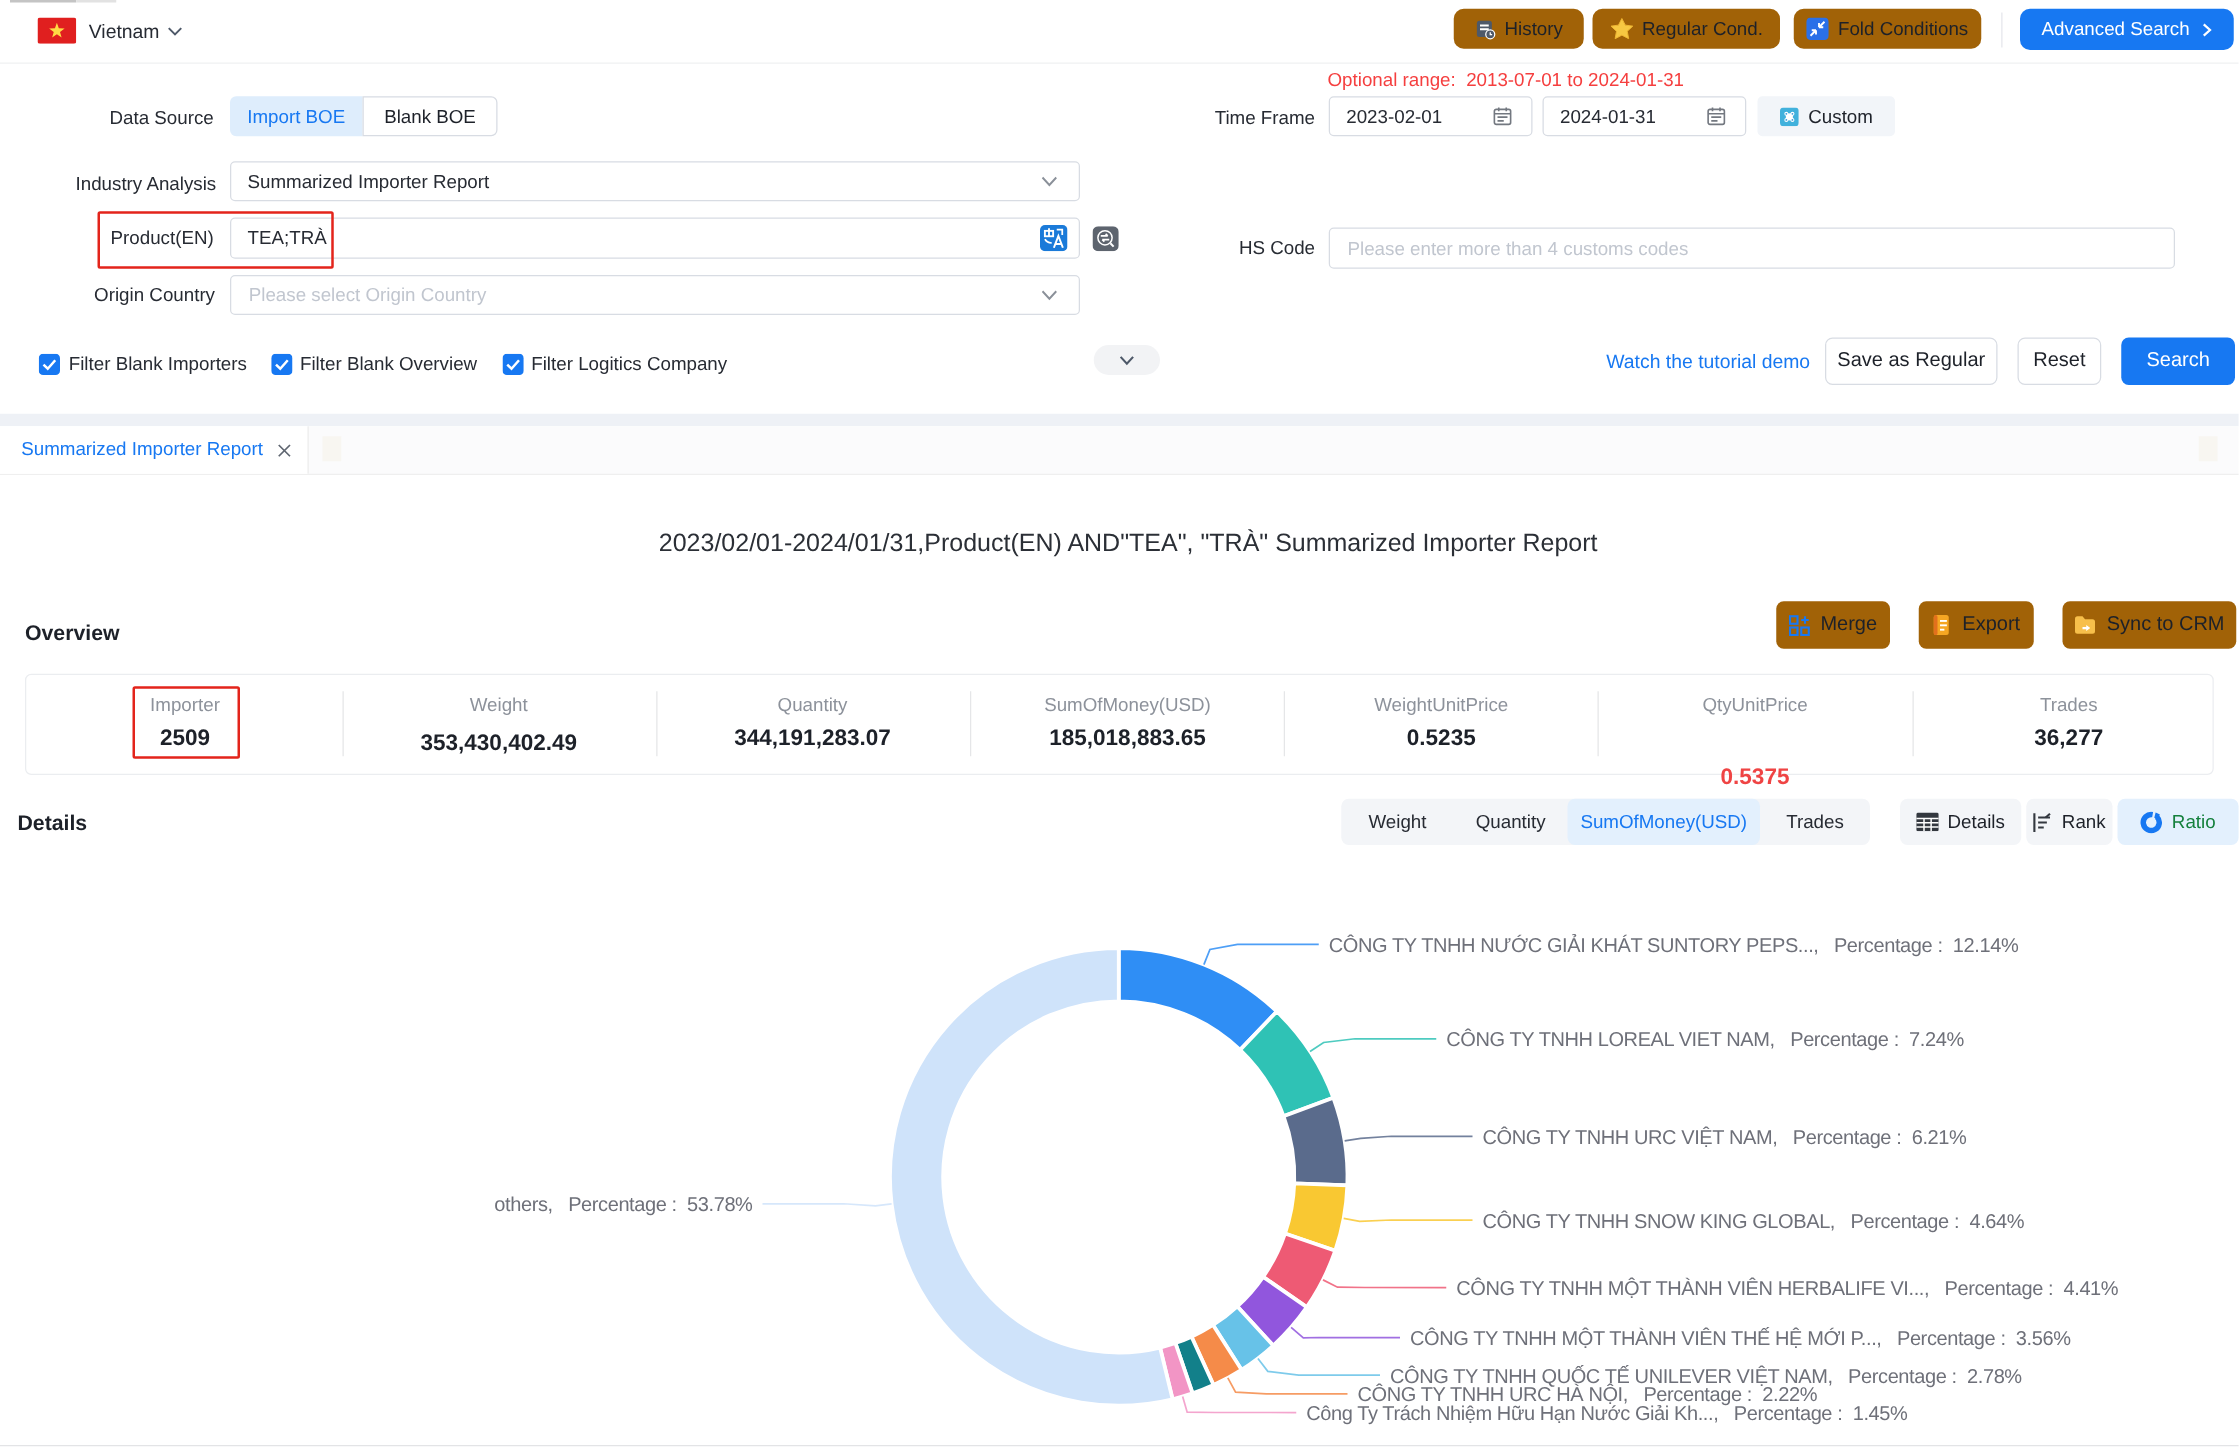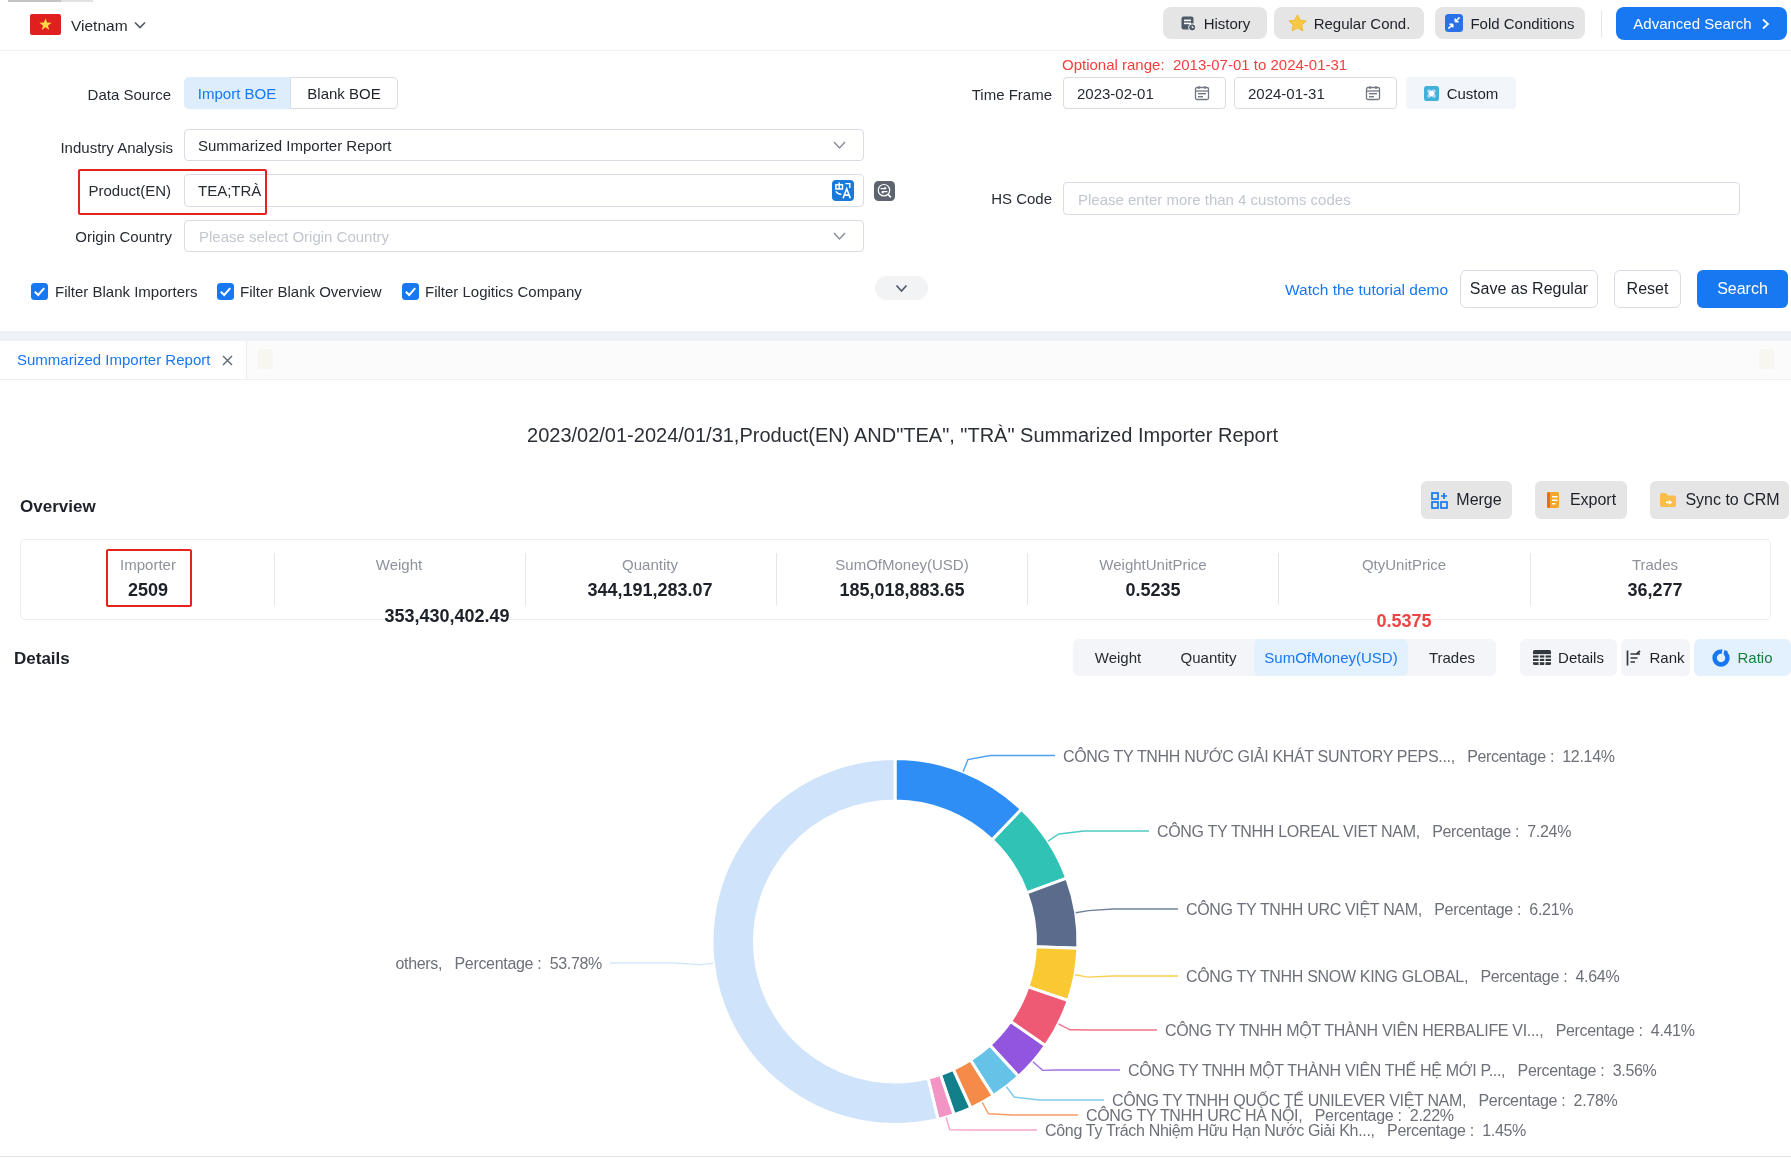--- a/index.html
+++ b/index.html
@@ -3,21 +3,21 @@
 <style>
   html,body{margin:0;padding:0;}
   body{width:1791px;height:1162px;position:relative;background:#fff;
        font-family:"Liberation Sans",sans-serif;color:#1d2129;overflow:hidden;}
   .abs{position:absolute;}
   .lbl{position:absolute;font-size:15px;color:#272b33;white-space:nowrap;}
   .inp{position:absolute;background:#fff;border:1px solid #d8dce3;border-radius:4px;box-sizing:border-box;}
   .ph{color:#c1c6cf;}
   .btn{position:absolute;box-sizing:border-box;display:flex;align-items:center;justify-content:center;
        border-radius:6px;font-size:16px;color:#1d2129;white-space:nowrap;}
-  .gbtn{background:#e5e5e5;}
+  .gbtn{background:#a16207;}
   .wbtn{background:#fff;border:1px solid #d8dce3;}
   .bluebtn{background:#1778f2;color:#fff;border:none;}
   svg{display:block;}
 </style></head>
 <body>
 
 <div class="abs" style="left:0;top:0;width:1791px;height:50px;border-bottom:1px solid #f0f1f2;background:#fff;"></div>
 <div class="abs" style="left:8px;top:0;width:53px;height:2px;background:#c4c4c4;"></div>
 <div class="abs" style="left:61px;top:0;width:32px;height:2px;background:#e2e2e2;"></div>
 
@@ -209,21 +209,21 @@
       <path d="M1 3 a2 2 0 0 1 2-2 h4 l2 2.4 h6 a2 2 0 0 1 2 2 V13 a2 2 0 0 1-2 2 H3 a2 2 0 0 1-2-2 Z" fill="#f7bf4a"></path>
       <path d="M10 8 l3.2 2.4 l-3.2 2.4 v-1.5 h-3 v-1.8 h3 Z" fill="#fff"></path>
     </svg>
   Sync to CRM</div>
 
 <div class="abs" style="left:20px;top:539px;width:1751px;height:81px;border:1px solid #ebedf0;border-radius:5px;box-sizing:border-box;background:#fff;"></div>
 <div class="abs" style="left:23px;top:556px;width:250px;text-align:center;font-size:15px;color:#8d929b;">Importer</div>
 <div class="abs" style="left:23px;top:580px;width:250px;text-align:center;font-size:18px;font-weight:bold;color:#1d2129;">2509</div>
 <div class="abs" style="left:274px;top:553px;width:1px;height:52px;background:#e5e6e8;"></div>
 <div class="abs" style="left:274px;top:556px;width:250px;text-align:center;font-size:15px;color:#8d929b;">Weight</div>
-<div class="abs" style="left:274px;top:606px;width:250px;text-align:center;font-size:18px;font-weight:bold;color:#1d2129;margin-left:48px;">353,430,402.49</div>
+<div class="abs" style="left:274px;top:584px;width:250px;text-align:center;font-size:18px;font-weight:bold;color:#1d2129;">353,430,402.49</div>
 <div class="abs" style="left:525px;top:553px;width:1px;height:52px;background:#e5e6e8;"></div>
 <div class="abs" style="left:525px;top:556px;width:250px;text-align:center;font-size:15px;color:#8d929b;">Quantity</div>
 <div class="abs" style="left:525px;top:580px;width:250px;text-align:center;font-size:18px;font-weight:bold;color:#1d2129;">344,191,283.07</div>
 <div class="abs" style="left:776px;top:553px;width:1px;height:52px;background:#e5e6e8;"></div>
 <div class="abs" style="left:777px;top:556px;width:250px;text-align:center;font-size:15px;color:#8d929b;">SumOfMoney(USD)</div>
 <div class="abs" style="left:777px;top:580px;width:250px;text-align:center;font-size:18px;font-weight:bold;color:#1d2129;">185,018,883.65</div>
 <div class="abs" style="left:1027px;top:553px;width:1px;height:52px;background:#e5e6e8;"></div>
 <div class="abs" style="left:1028px;top:556px;width:250px;text-align:center;font-size:15px;color:#8d929b;">WeightUnitPrice</div>
 <div class="abs" style="left:1028px;top:580px;width:250px;text-align:center;font-size:18px;font-weight:bold;color:#1d2129;">0.5235</div>
 <div class="abs" style="left:1278px;top:553px;width:1px;height:52px;background:#e5e6e8;"></div>

